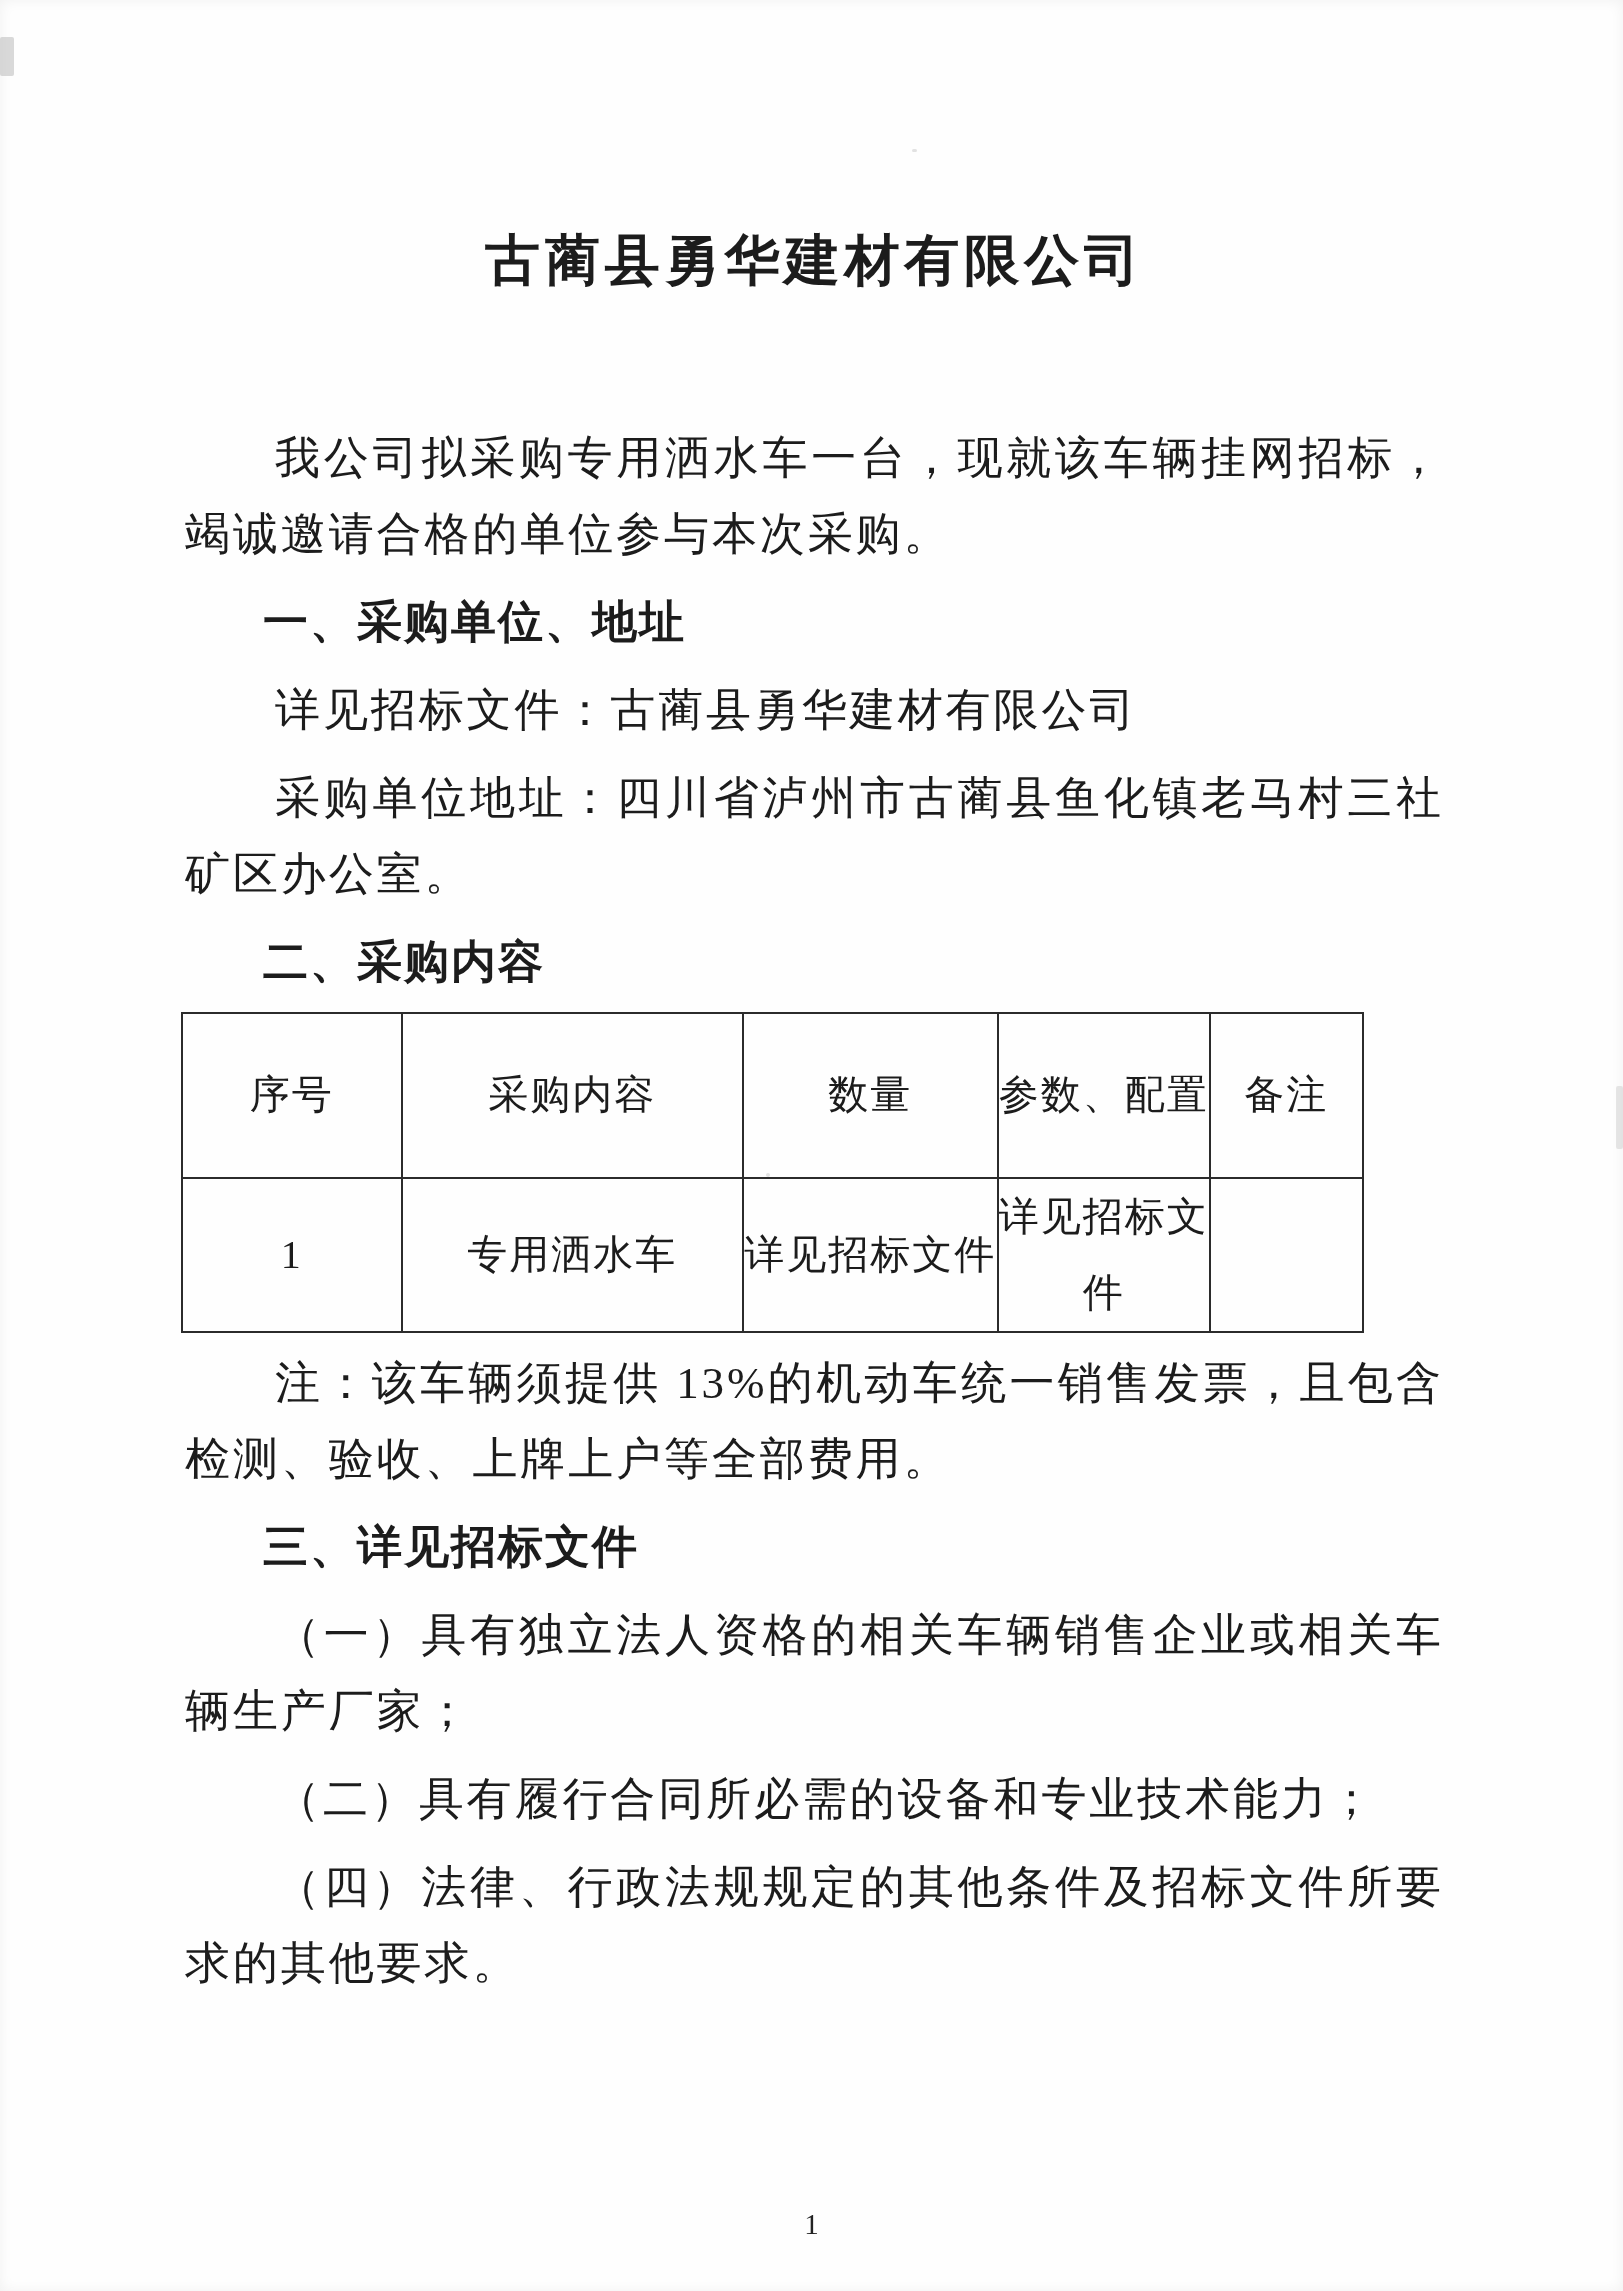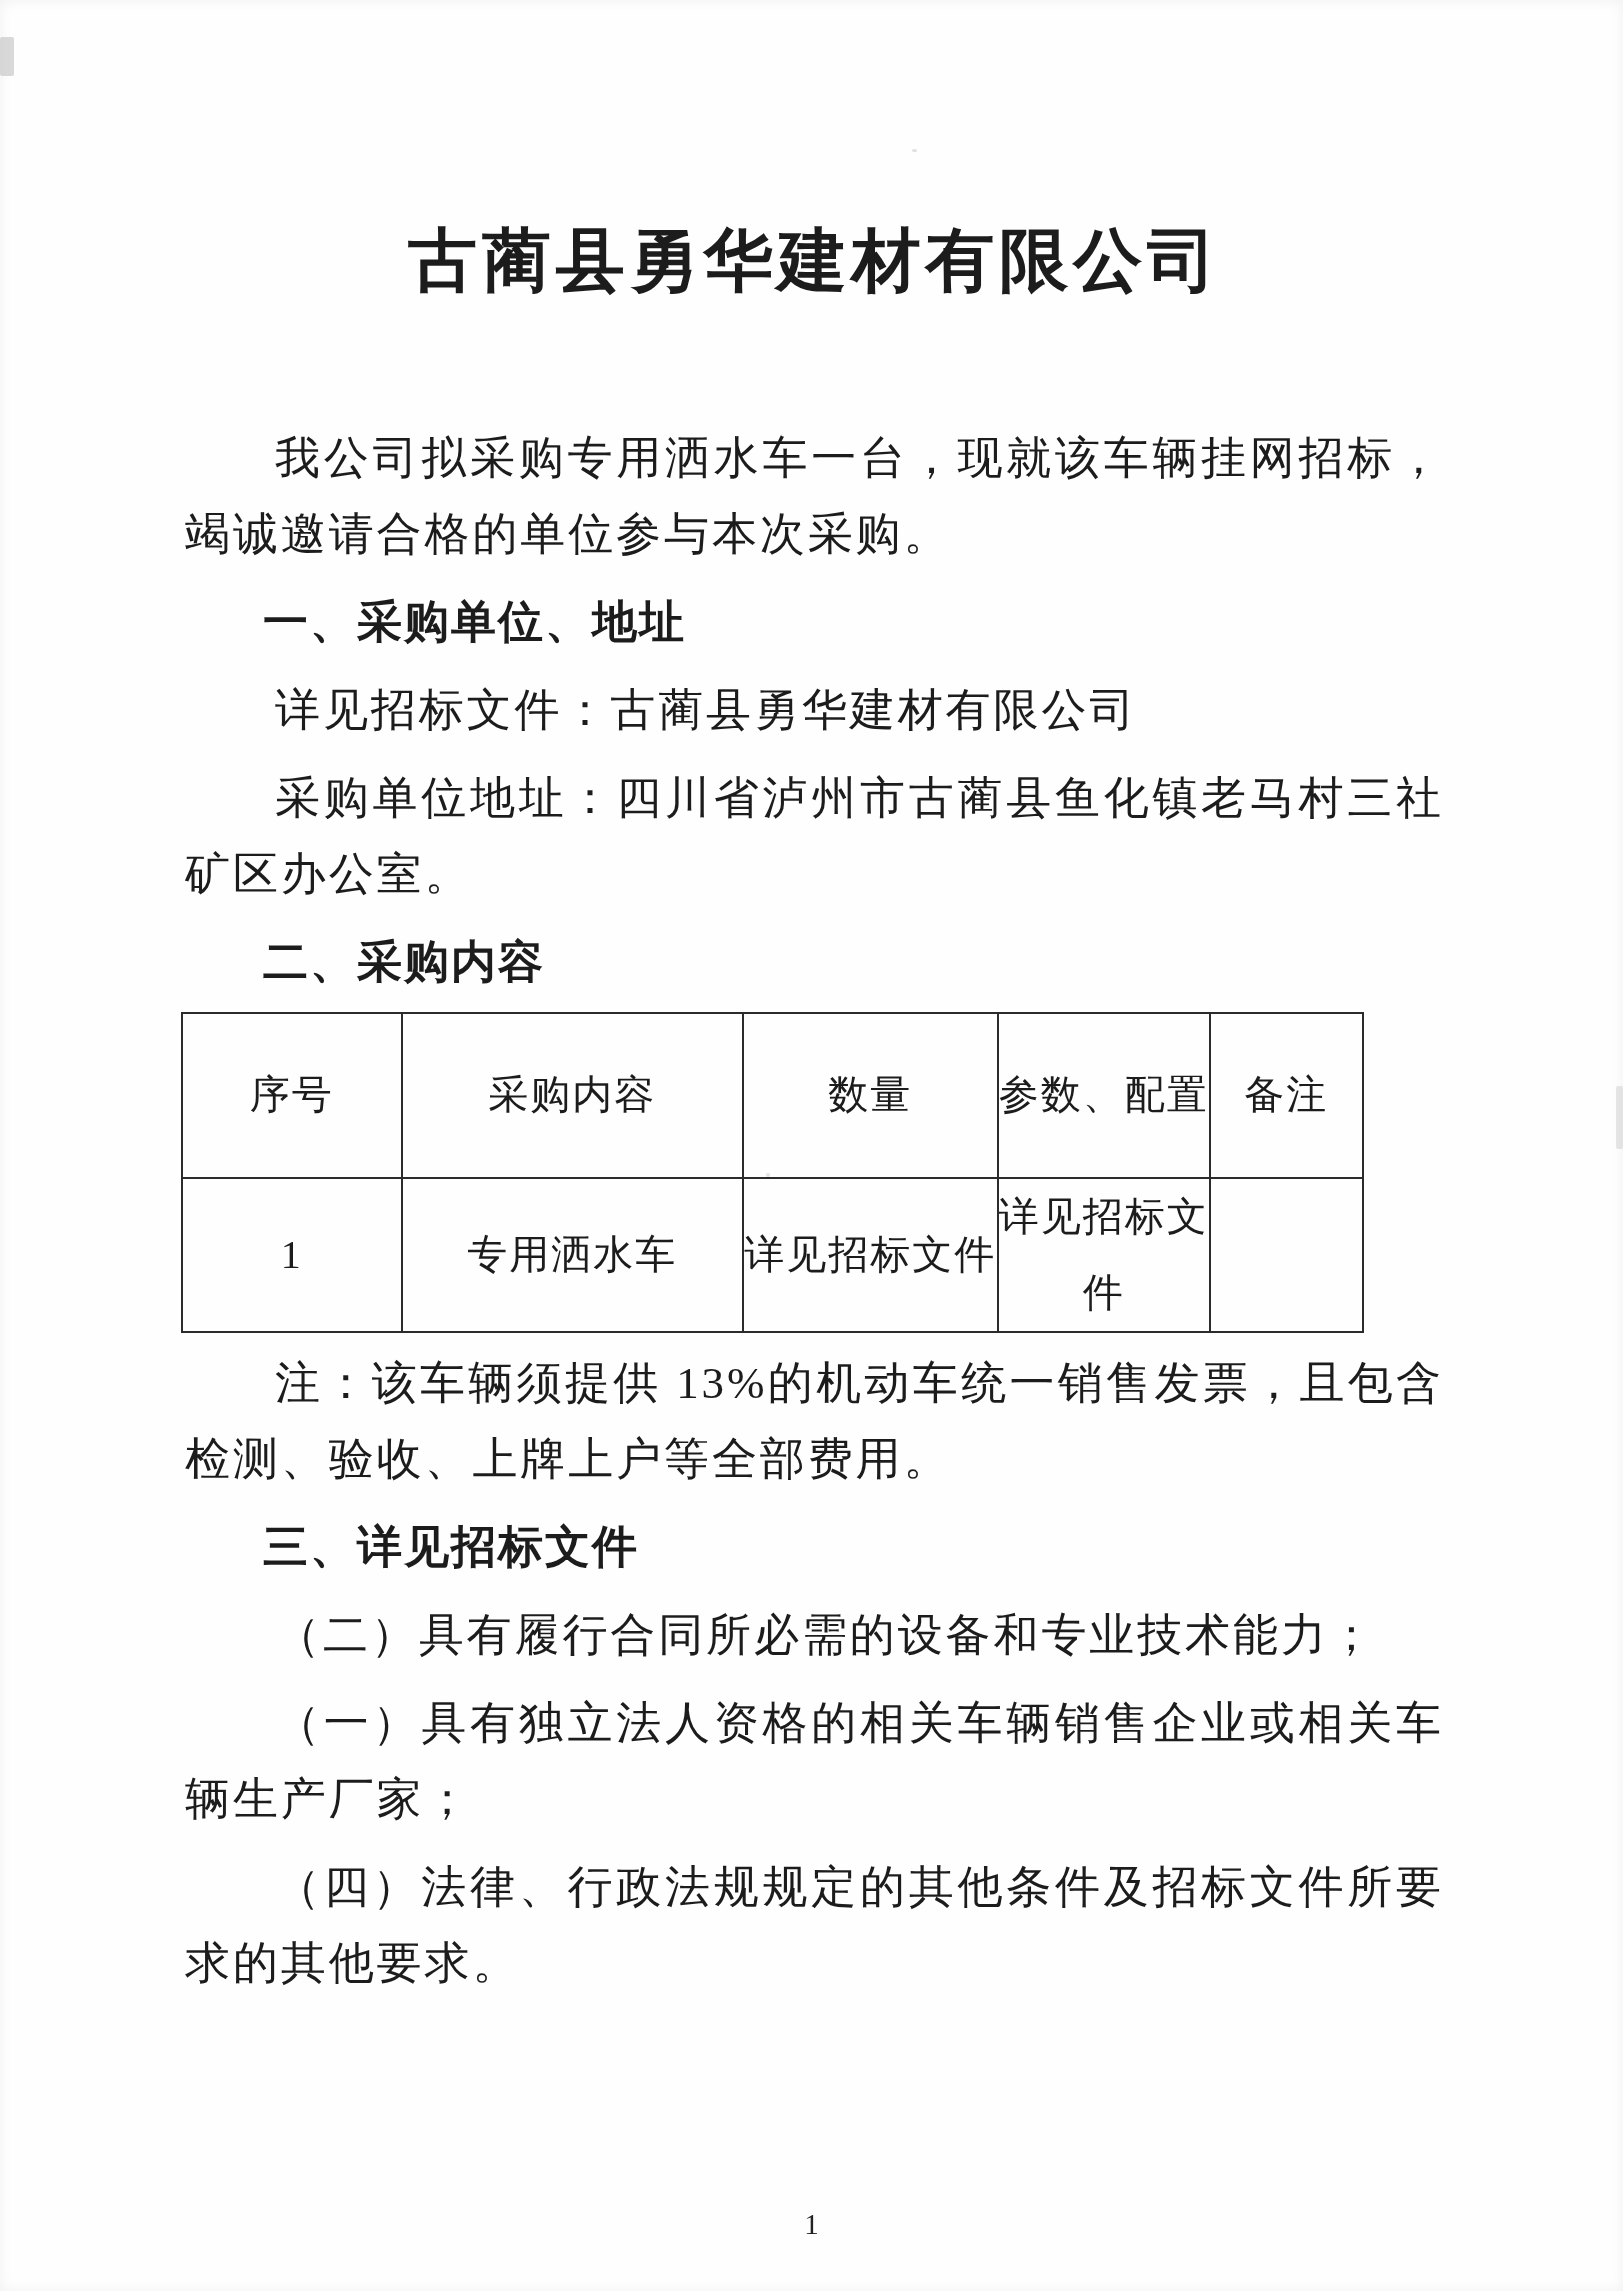--- a/index.html
+++ b/index.html
@@ -27,21 +27,21 @@
     opacity: 0.55;
     border-radius: 2px;
   }
   .artifact.a1 { left: 0; top: 37px; width: 13.7px; height: 39px; }
   .artifact.a2 { right: 0; top: 1086px; width: 6.9px; height: 63px; opacity: 0.35; }
   .artifact.a3 { left: 912px; top: 149px; width: 4.9px; height: 2.9px; opacity: 0.4; }
   .artifact.a4 { left: 766px; top: 1173px; width: 3.9px; height: 3.9px; opacity: 0.4; }
 
   .doc-title {
     text-align: center;
-    font-size: 69px;
+    font-size: 55px;
     line-height: 86px;
     font-weight: 700;
     letter-spacing: 4.9px;
     margin: 0 0 116px 0;
   }
   .doc-title .t-line { display: block; }
 
   .body-text {
     font-size: 45px;
     line-height: 76px;
@@ -140,22 +140,22 @@
           <td>详见招标文件</td>
           <td>详见招标文件</td>
           <td></td>
         </tr>
       </tbody>
     </table>
 
     <p class="para">注：该车辆须提供 13%的机动车统一销售发票，且包含检测、验收、上牌上户等全部费用。</p>
 
     <p class="heading">三、详见招标文件</p>
+    <p class="para">（一）具有独立法人资格的相关车辆销售企业或相关车辆生产厂家；</p>
     <p class="para">（二）具有履行合同所必需的设备和专业技术能力；</p>
-    <p class="para">（一）具有独立法人资格的相关车辆销售企业或相关车辆生产厂家；</p>
     <p class="para">（四）法律、行政法规规定的其他条件及招标文件所要求的其他要求。</p>
 
   </div>
 
   <div class="page-number">1</div>
 
 </div>
 
 
 </body></html>

